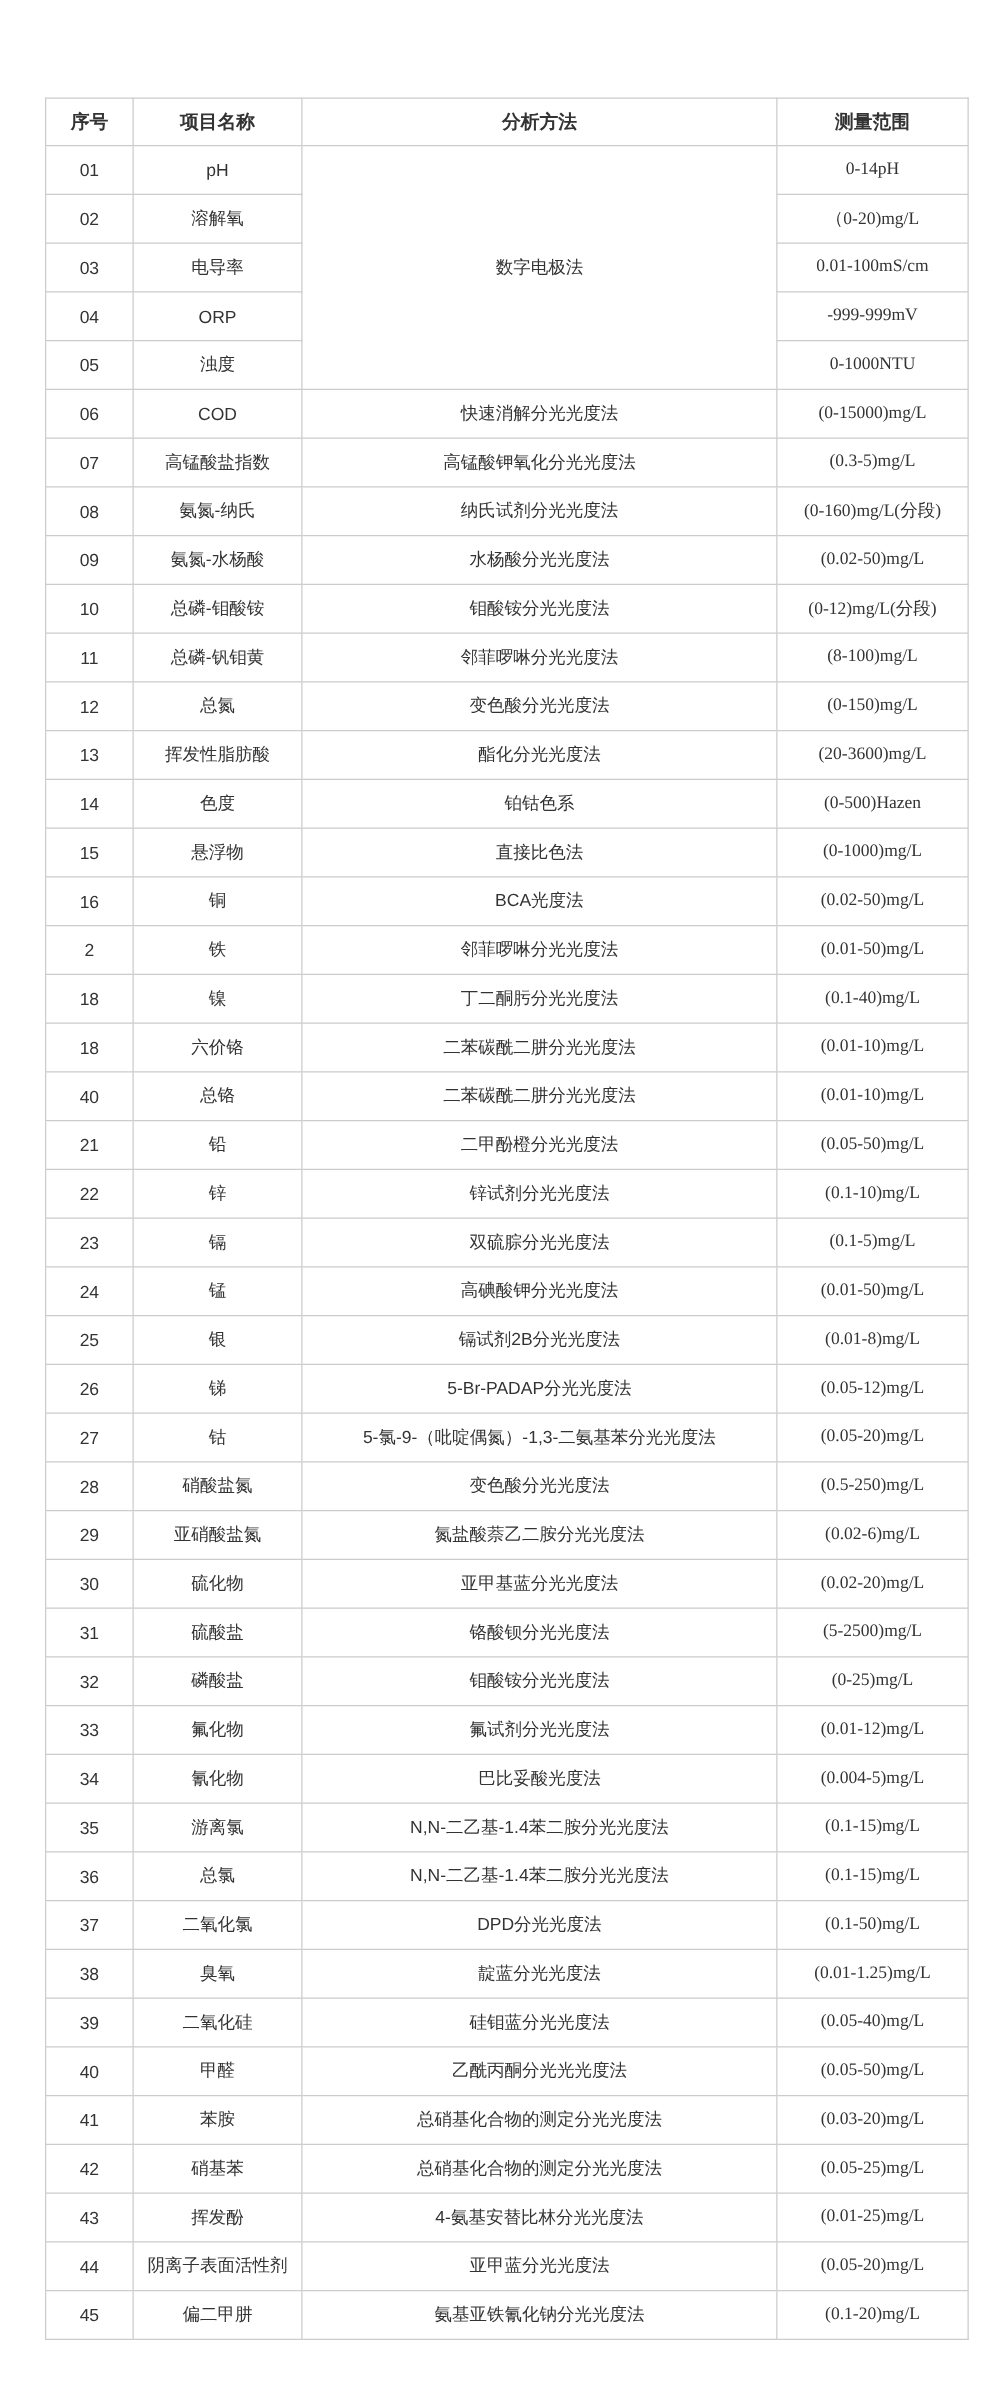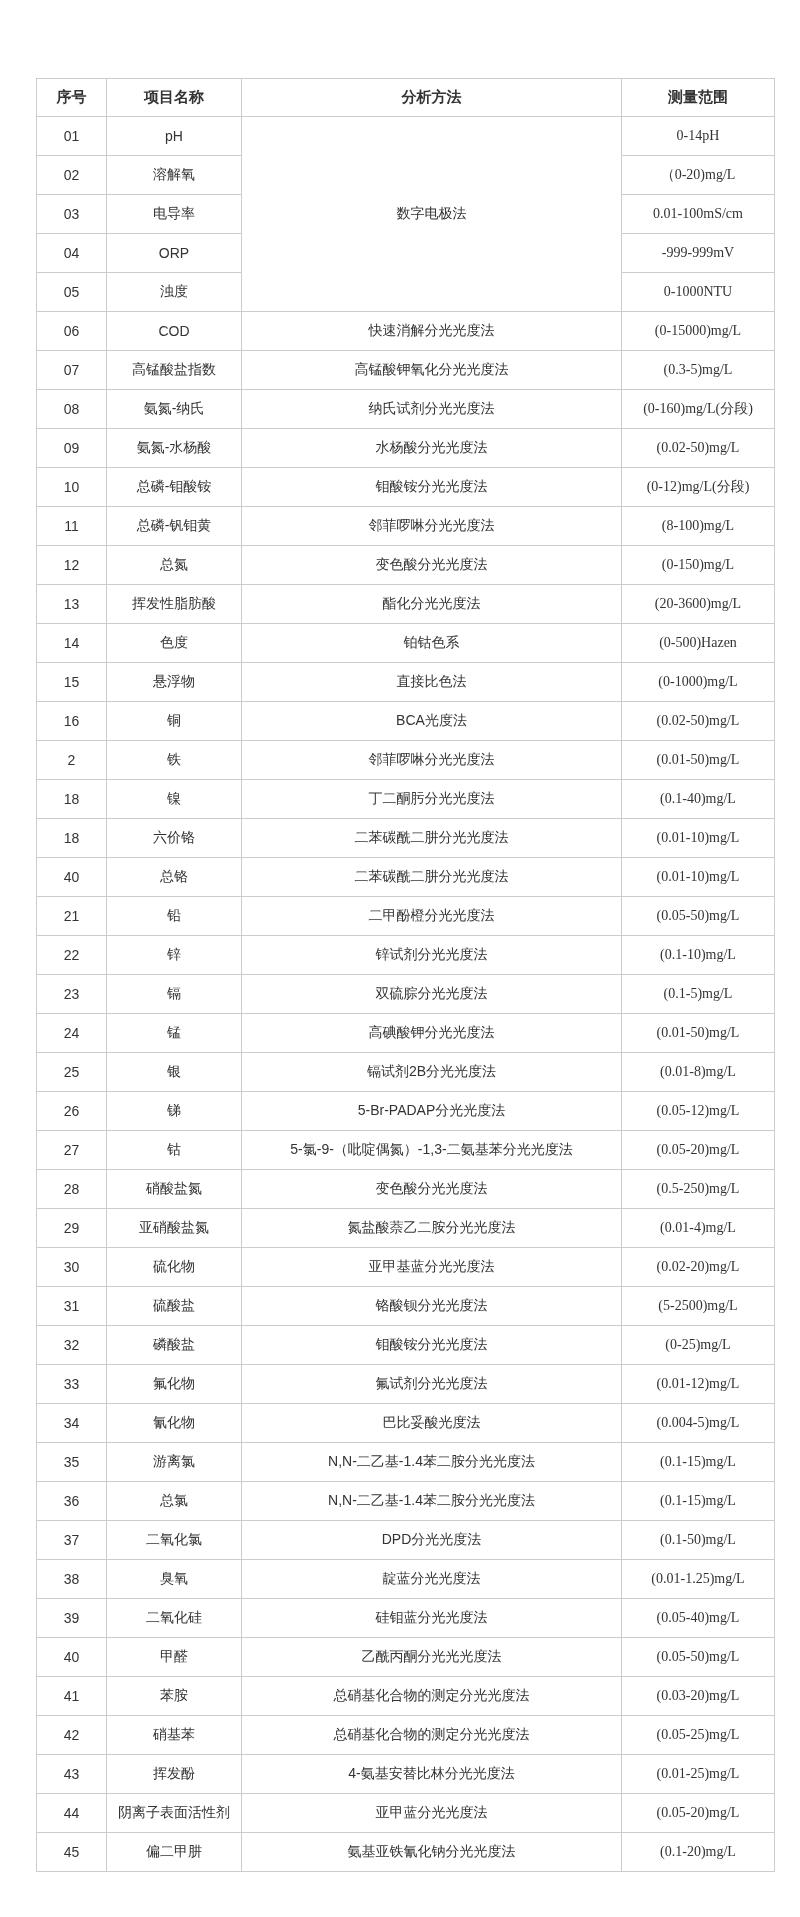--- a/index.html
+++ b/index.html
@@ -273,21 +273,21 @@
         <tr>
           <td class="cell-no">28</td>
           <td class="cell-name">硝酸盐氮</td>
           <td class="cell-method">变色酸分光光度法</td>
           <td class="cell-range">(0.5-250)mg/L</td>
         </tr>
         <tr>
           <td class="cell-no">29</td>
           <td class="cell-name">亚硝酸盐氮</td>
           <td class="cell-method">氮盐酸萘乙二胺分光光度法</td>
-          <td class="cell-range">(0.01-4)mg/L</td>
+          <td class="cell-range">(0.02-6)mg/L</td>
         </tr>
         <tr>
           <td class="cell-no">30</td>
           <td class="cell-name">硫化物</td>
           <td class="cell-method">亚甲基蓝分光光度法</td>
           <td class="cell-range">(0.02-20)mg/L</td>
         </tr>
         <tr>
           <td class="cell-no">31</td>
           <td class="cell-name">硫酸盐</td>

